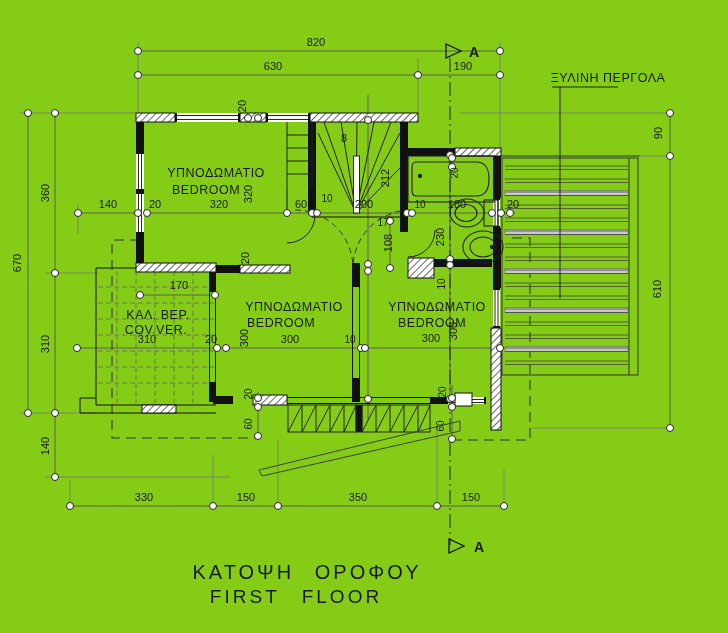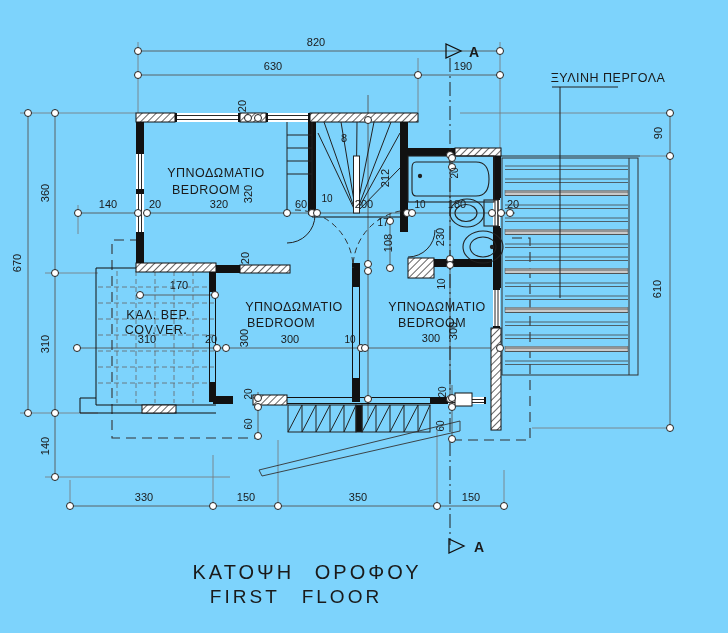--- a/index.html
+++ b/index.html
@@ -1,16 +1,16 @@
 <!DOCTYPE html>
 <html><head>
 <meta charset="utf-8">
 <style>
   html,body{margin:0;padding:0;background:#ffffff;}
-  .page{width:728px;height:633px;background:#7dd3fc;position:relative;overflow:hidden;}
+  .page{width:728px;height:633px;background:#84cc16;position:relative;overflow:hidden;}
   svg{display:block;}
   svg text{font-family:"Liberation Sans","DejaVu Sans",sans-serif;fill:#1a1a1a;}
   .d{font-size:11px;}
   .sm{font-size:10px;}
   .r{font-size:12.5px;letter-spacing:0.5px;}
   .t1{font-size:20px;letter-spacing:3px;word-spacing:12px;}
   .t2{font-size:19px;letter-spacing:3px;word-spacing:14px;}
   .a{font-size:14px;font-weight:bold;}
 </style>
 </head>

